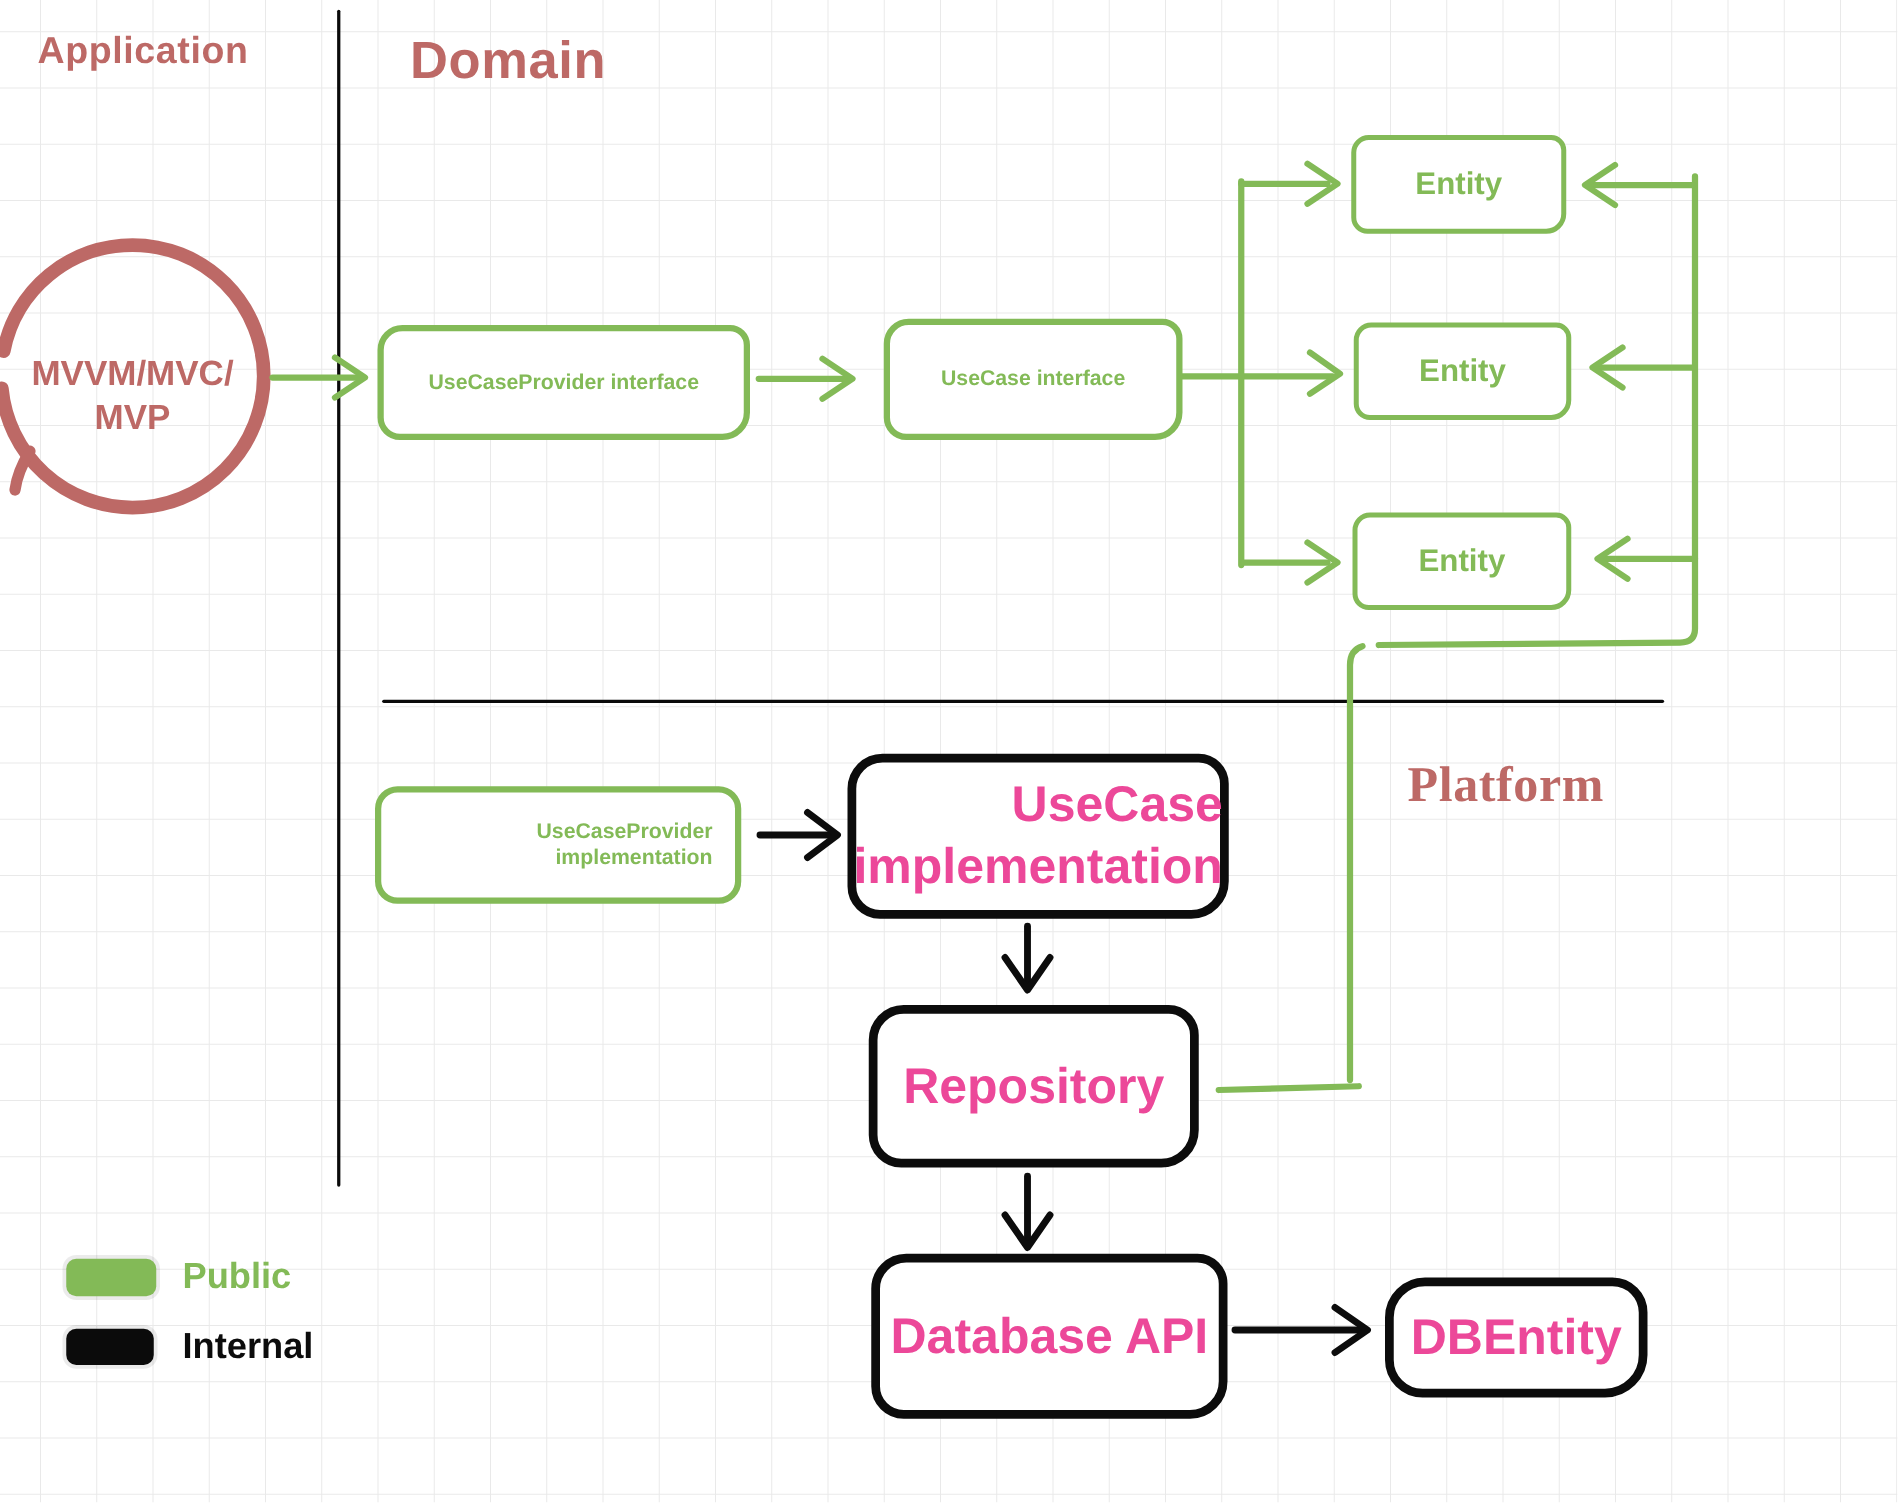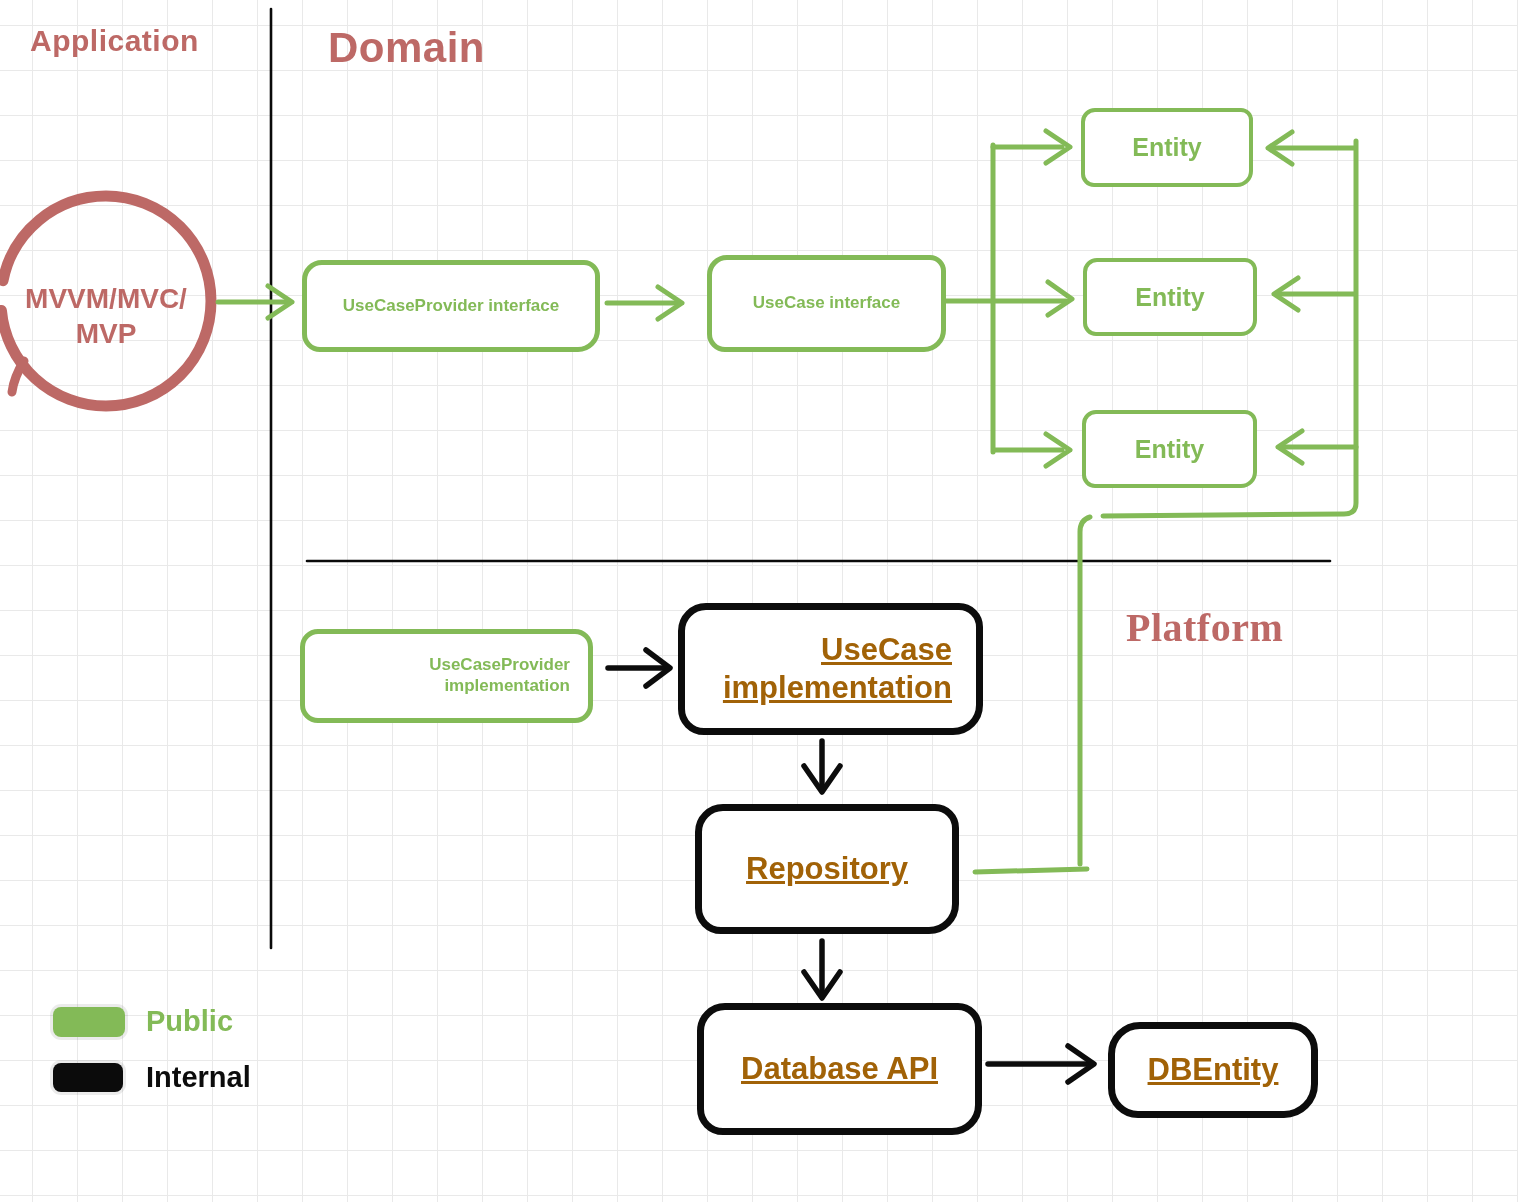--- a/index.html
+++ b/index.html
@@ -32,24 +32,23 @@
     box-sizing:border-box;
   }
   .node.green{
     border:5px solid #83ba57;
     color:#83ba57;
     font-size:17px;
     border-radius:20px 16px 22px 18px;
   }
   .node.black{
     border:7px solid #0c0c0c;
-    color:#a16207;
-    font-size:31px;
+    color:#ec4899;
+    font-size:40px;
     border-radius:28px 24px 30px 26px;
-    text-decoration:underline;
   }
   .node.entity{
     border:4.5px solid #83ba57;
     font-size:25px;
     border-radius:14px 12px 16px 13px;
   }
   .circle-label{
     position:absolute;
     text-align:center;
     font-weight:bold;

